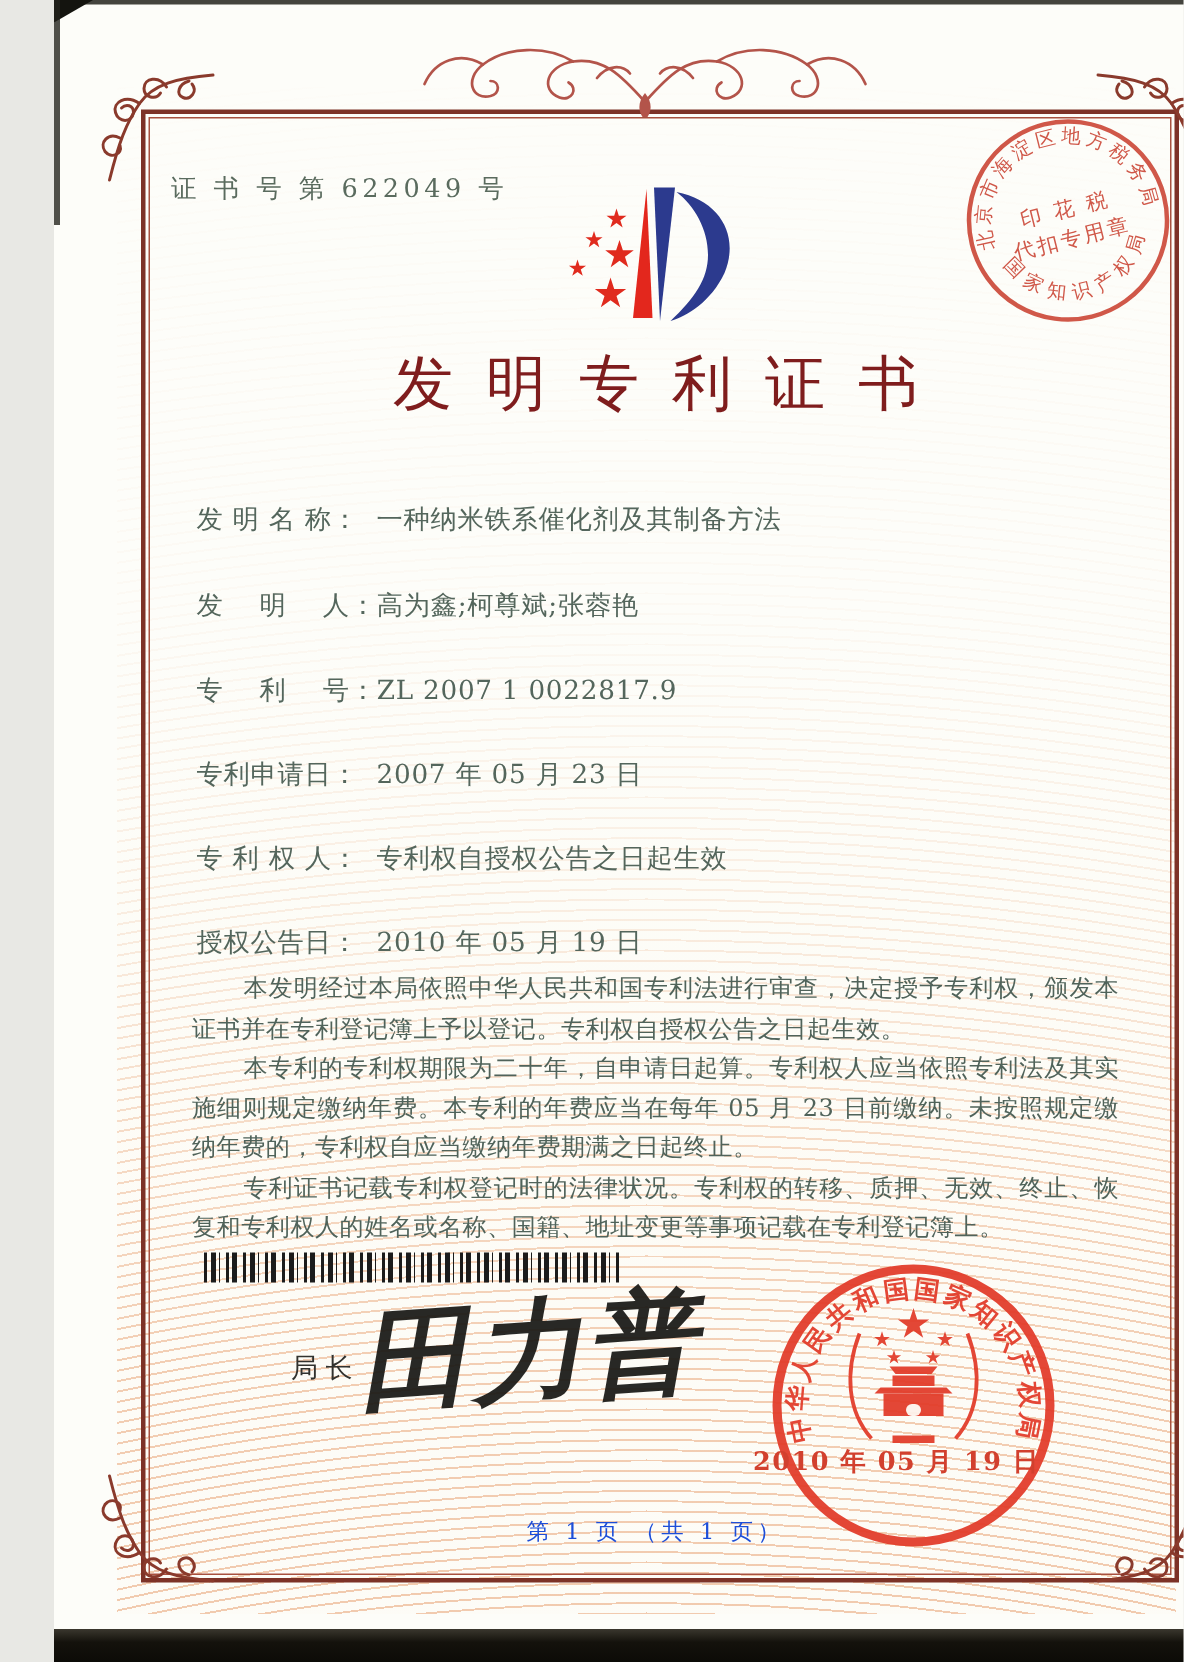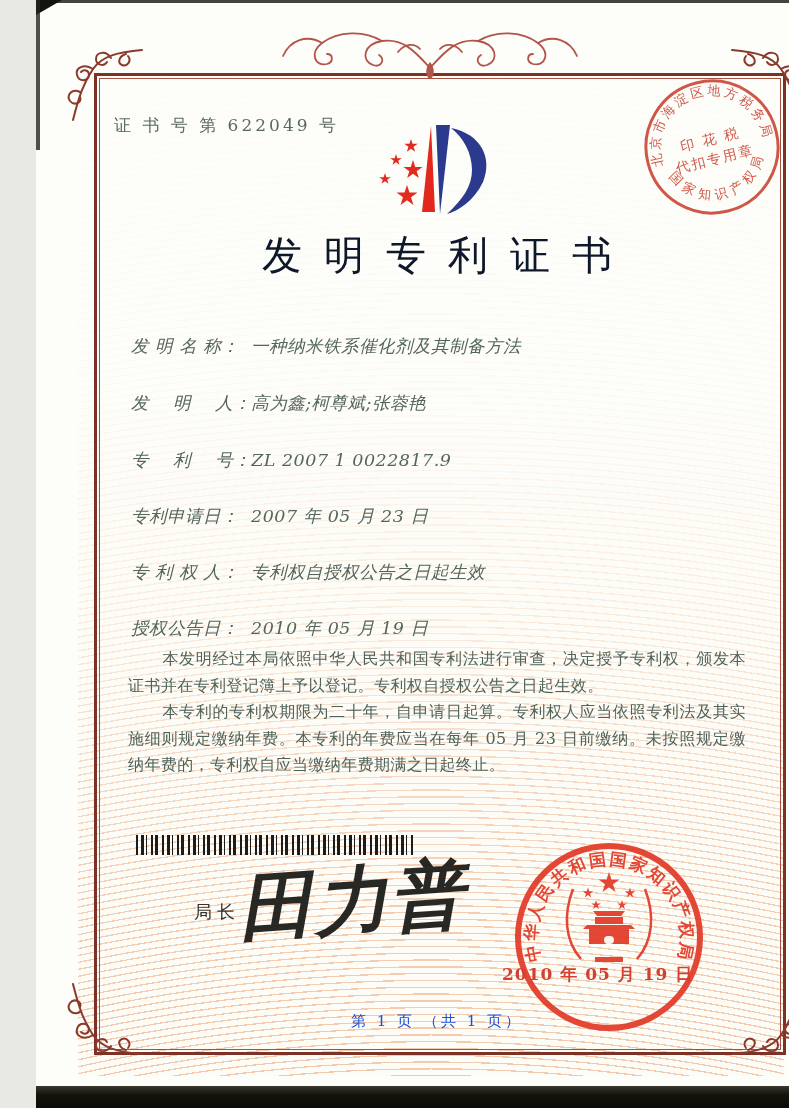--- a/index.html
+++ b/index.html
@@ -32,23 +32,23 @@
   .fl-tl{left:30px;top:44px;}
   .fl-tr{left:692px;top:44px;transform:scaleX(-1);}
   .fl-bl{left:30px;top:980px;transform:scaleY(-1);}
   .fl-br{left:692px;top:980px;transform:scale(-1,-1);}
   .top-ornament{position:absolute;left:244px;top:26px;width:300px;height:52px;}
   
   .cert-no{position:absolute;left:78px;top:114px;font-size:17px;letter-spacing:3px;color:#5a6b5e;}
   .logo{position:absolute;left:333px;top:124px;width:135px;height:112px;}
   .tax-stamp{position:absolute;left:601px;top:72px;width:150px;height:150px;transform:rotate(-14deg);opacity:.92;}
   .title{position:absolute;left:58px;top:228px;width:686px;text-align:center;
-    font-size:40px;letter-spacing:22px;text-indent:22px;color:#0f172a;}
-  
-  .field{position:absolute;left:95px;font-size:17.5px;color:#54665c;letter-spacing:.5px;white-space:nowrap;font-style:italic;}
+    font-size:40px;letter-spacing:22px;text-indent:22px;color:#7f1d1d;}
+  
+  .field{position:absolute;left:95px;font-size:17.5px;color:#54665c;letter-spacing:.5px;white-space:nowrap;}
   .field .lab{display:inline-block;min-width:120px;}
   .f0{top:334px}.f1{top:391px}.f2{top:448px}.f3{top:504px}.f4{top:560px}.f5{top:616px}
   
   .body-text{position:absolute;left:92px;top:646px;width:618px;font-size:16px;
     line-height:26.5px;color:#50635a;text-align:justify;letter-spacing:.4px;}
   .body-text p{margin:0;text-indent:2.15em;}
   
   .barcode{position:absolute;left:100px;top:835px;width:278px;height:20px;
     background:repeating-linear-gradient(90deg,
       #1c1c1c 0 2px, transparent 2px 5px,
@@ -158,20 +158,21 @@
   <div class="field f4">
     <span class="lab">专 利 权 人：</span><span>专利权自授权公告之日起生效</span>
   </div>
   <div class="field f5">
     <span class="lab">授权公告日：</span><span>2010 年 05 月 19 日</span>
   </div>
 
   <div class="body-text">
     <p>本发明经过本局依照中华人民共和国专利法进行审查，决定授予专利权，颁发本证书并在专利登记簿上予以登记。专利权自授权公告之日起生效。</p>
     <p>本专利的专利权期限为二十年，自申请日起算。专利权人应当依照专利法及其实施细则规定缴纳年费。本专利的年费应当在每年 05 月 23 日前缴纳。未按照规定缴纳年费的，专利权自应当缴纳年费期满之日起终止。</p>
+    <p>专利证书记载专利权登记时的法律状况。专利权的转移、质押、无效、终止、恢复和专利权人的姓名或名称、国籍、地址变更等事项记载在专利登记簿上。</p>
   </div>
 
   <div class="barcode"></div>
 
   <div class="sig-label">局长</div>
   <div class="sig-name">田力普</div>
 
   <svg class="seal" viewBox="0 0 200 200">
     <circle cx="100" cy="100" r="91" fill="none" stroke="#e23a28" stroke-width="6"></circle>
     <path id="sealArc" d="M32.3,124.6 A72,72 0 1,1 167.7,124.6" fill="none"></path>

